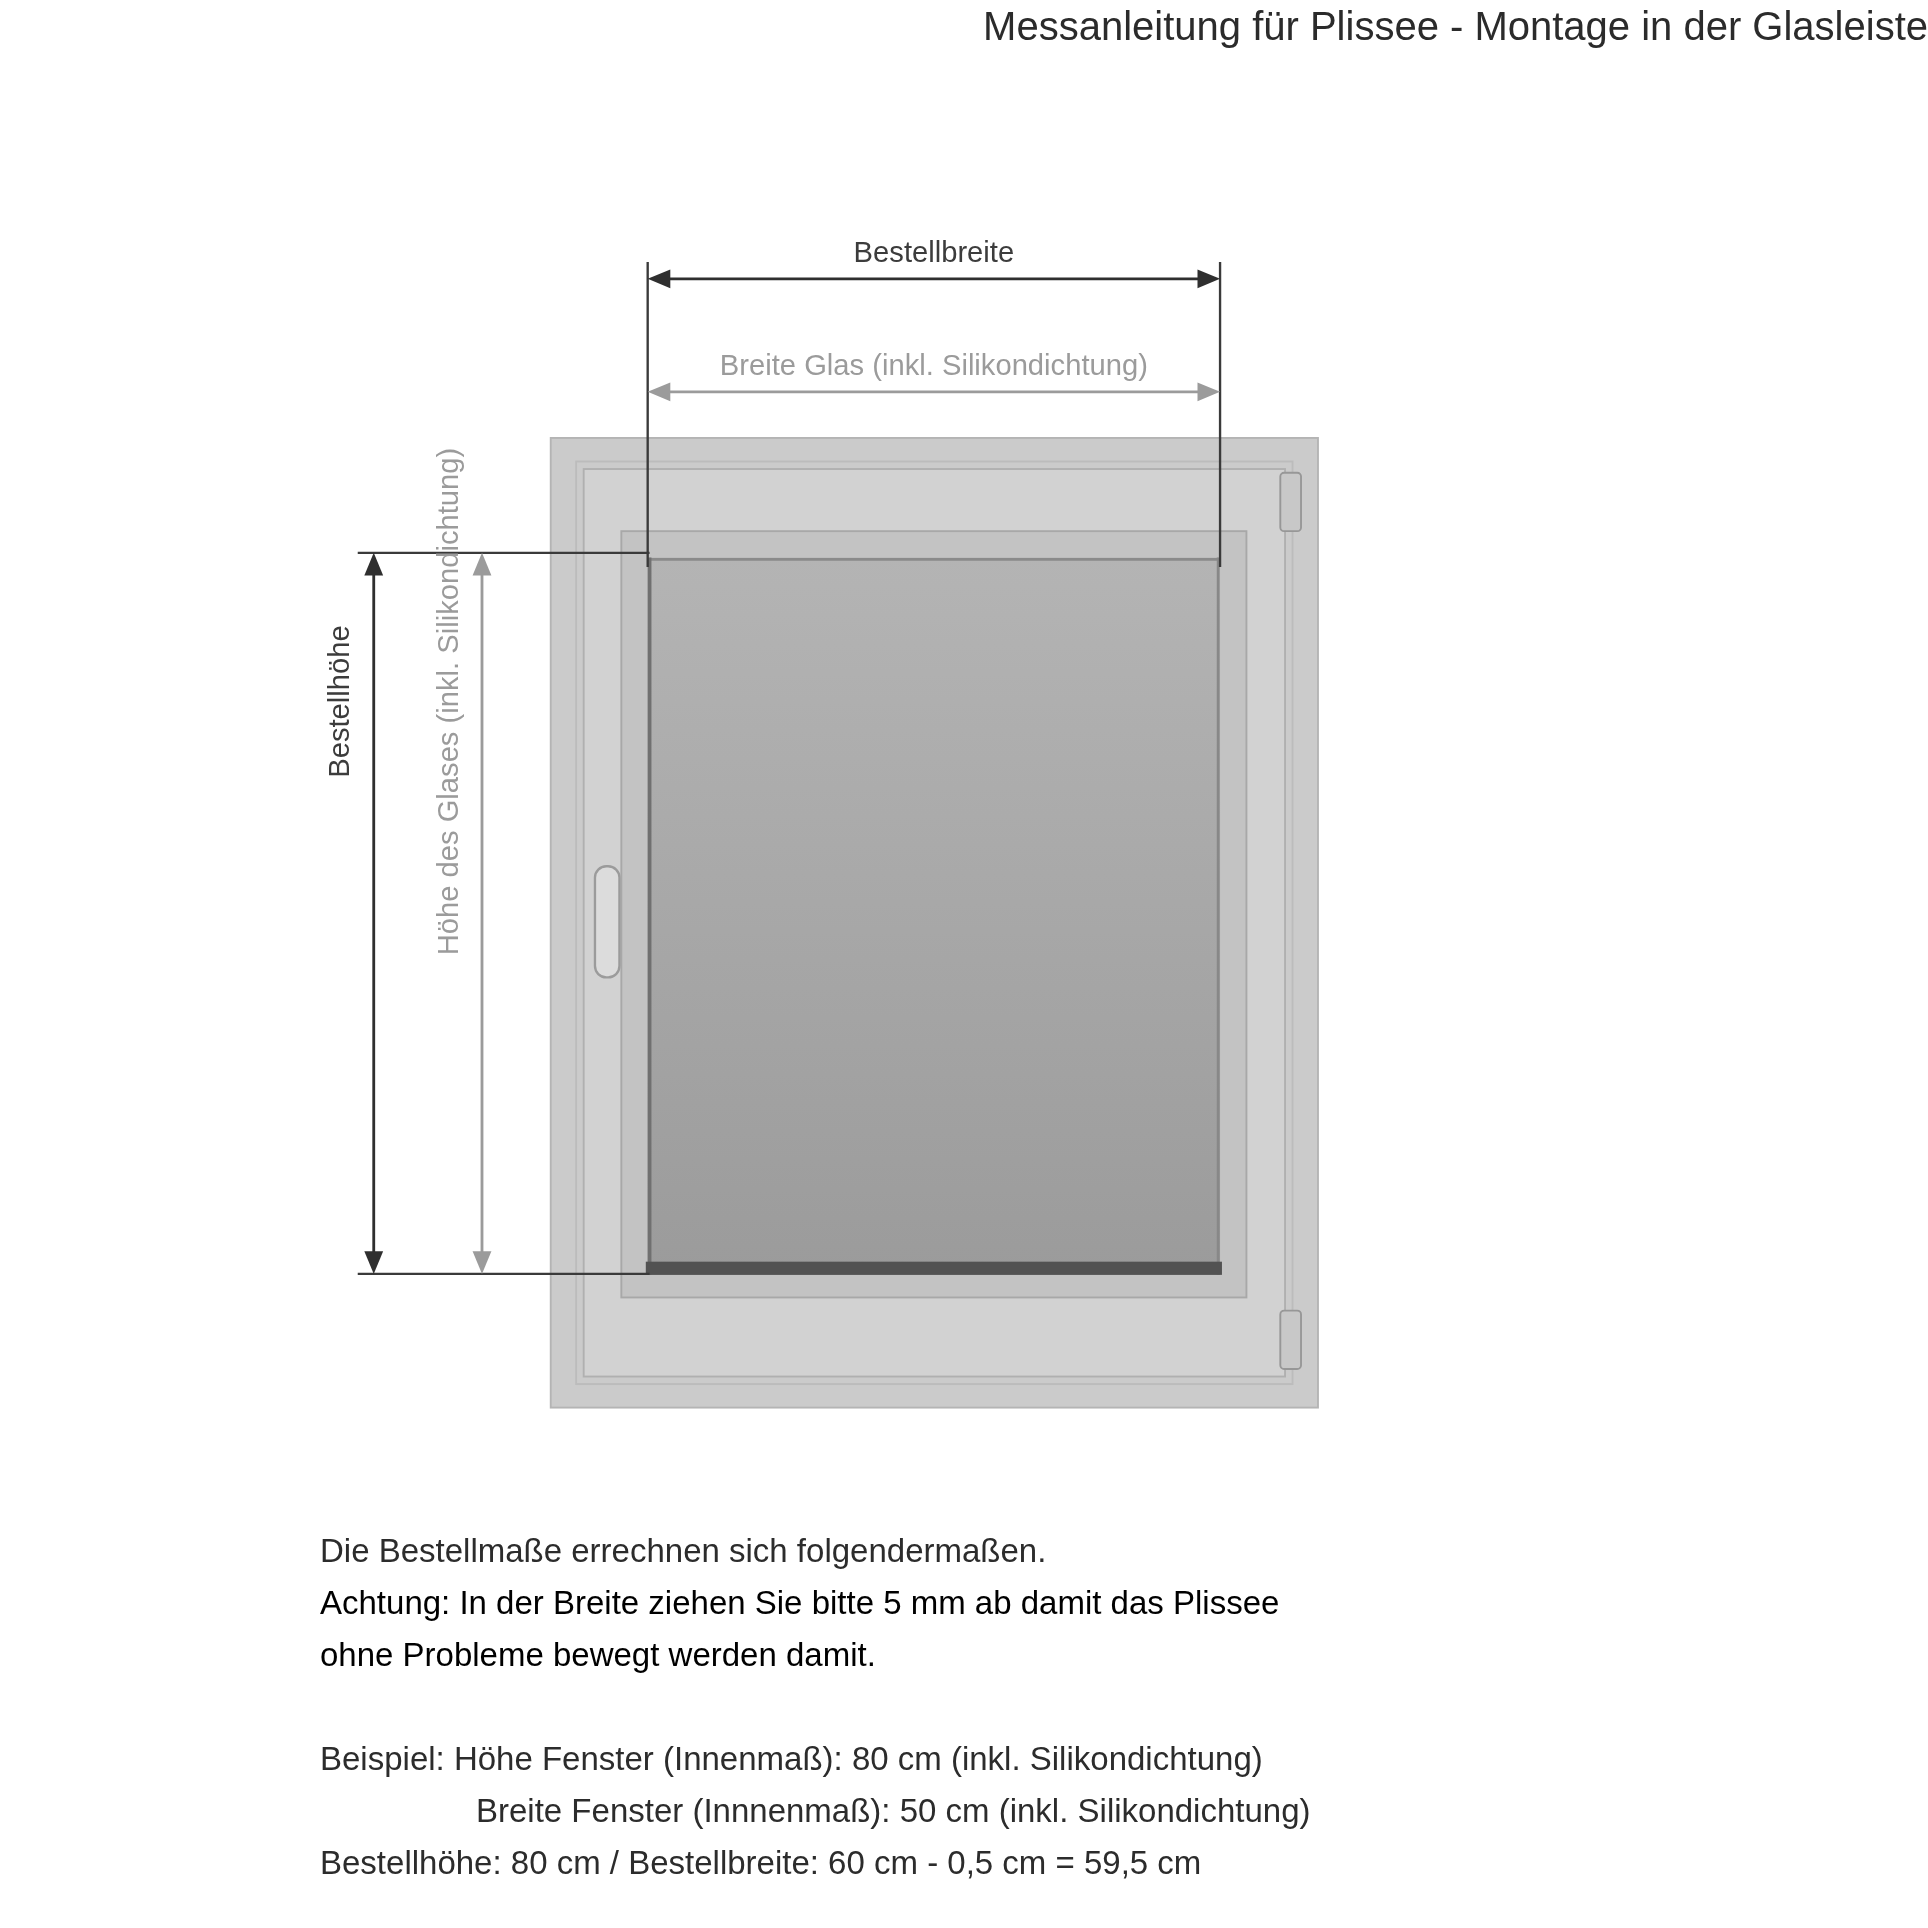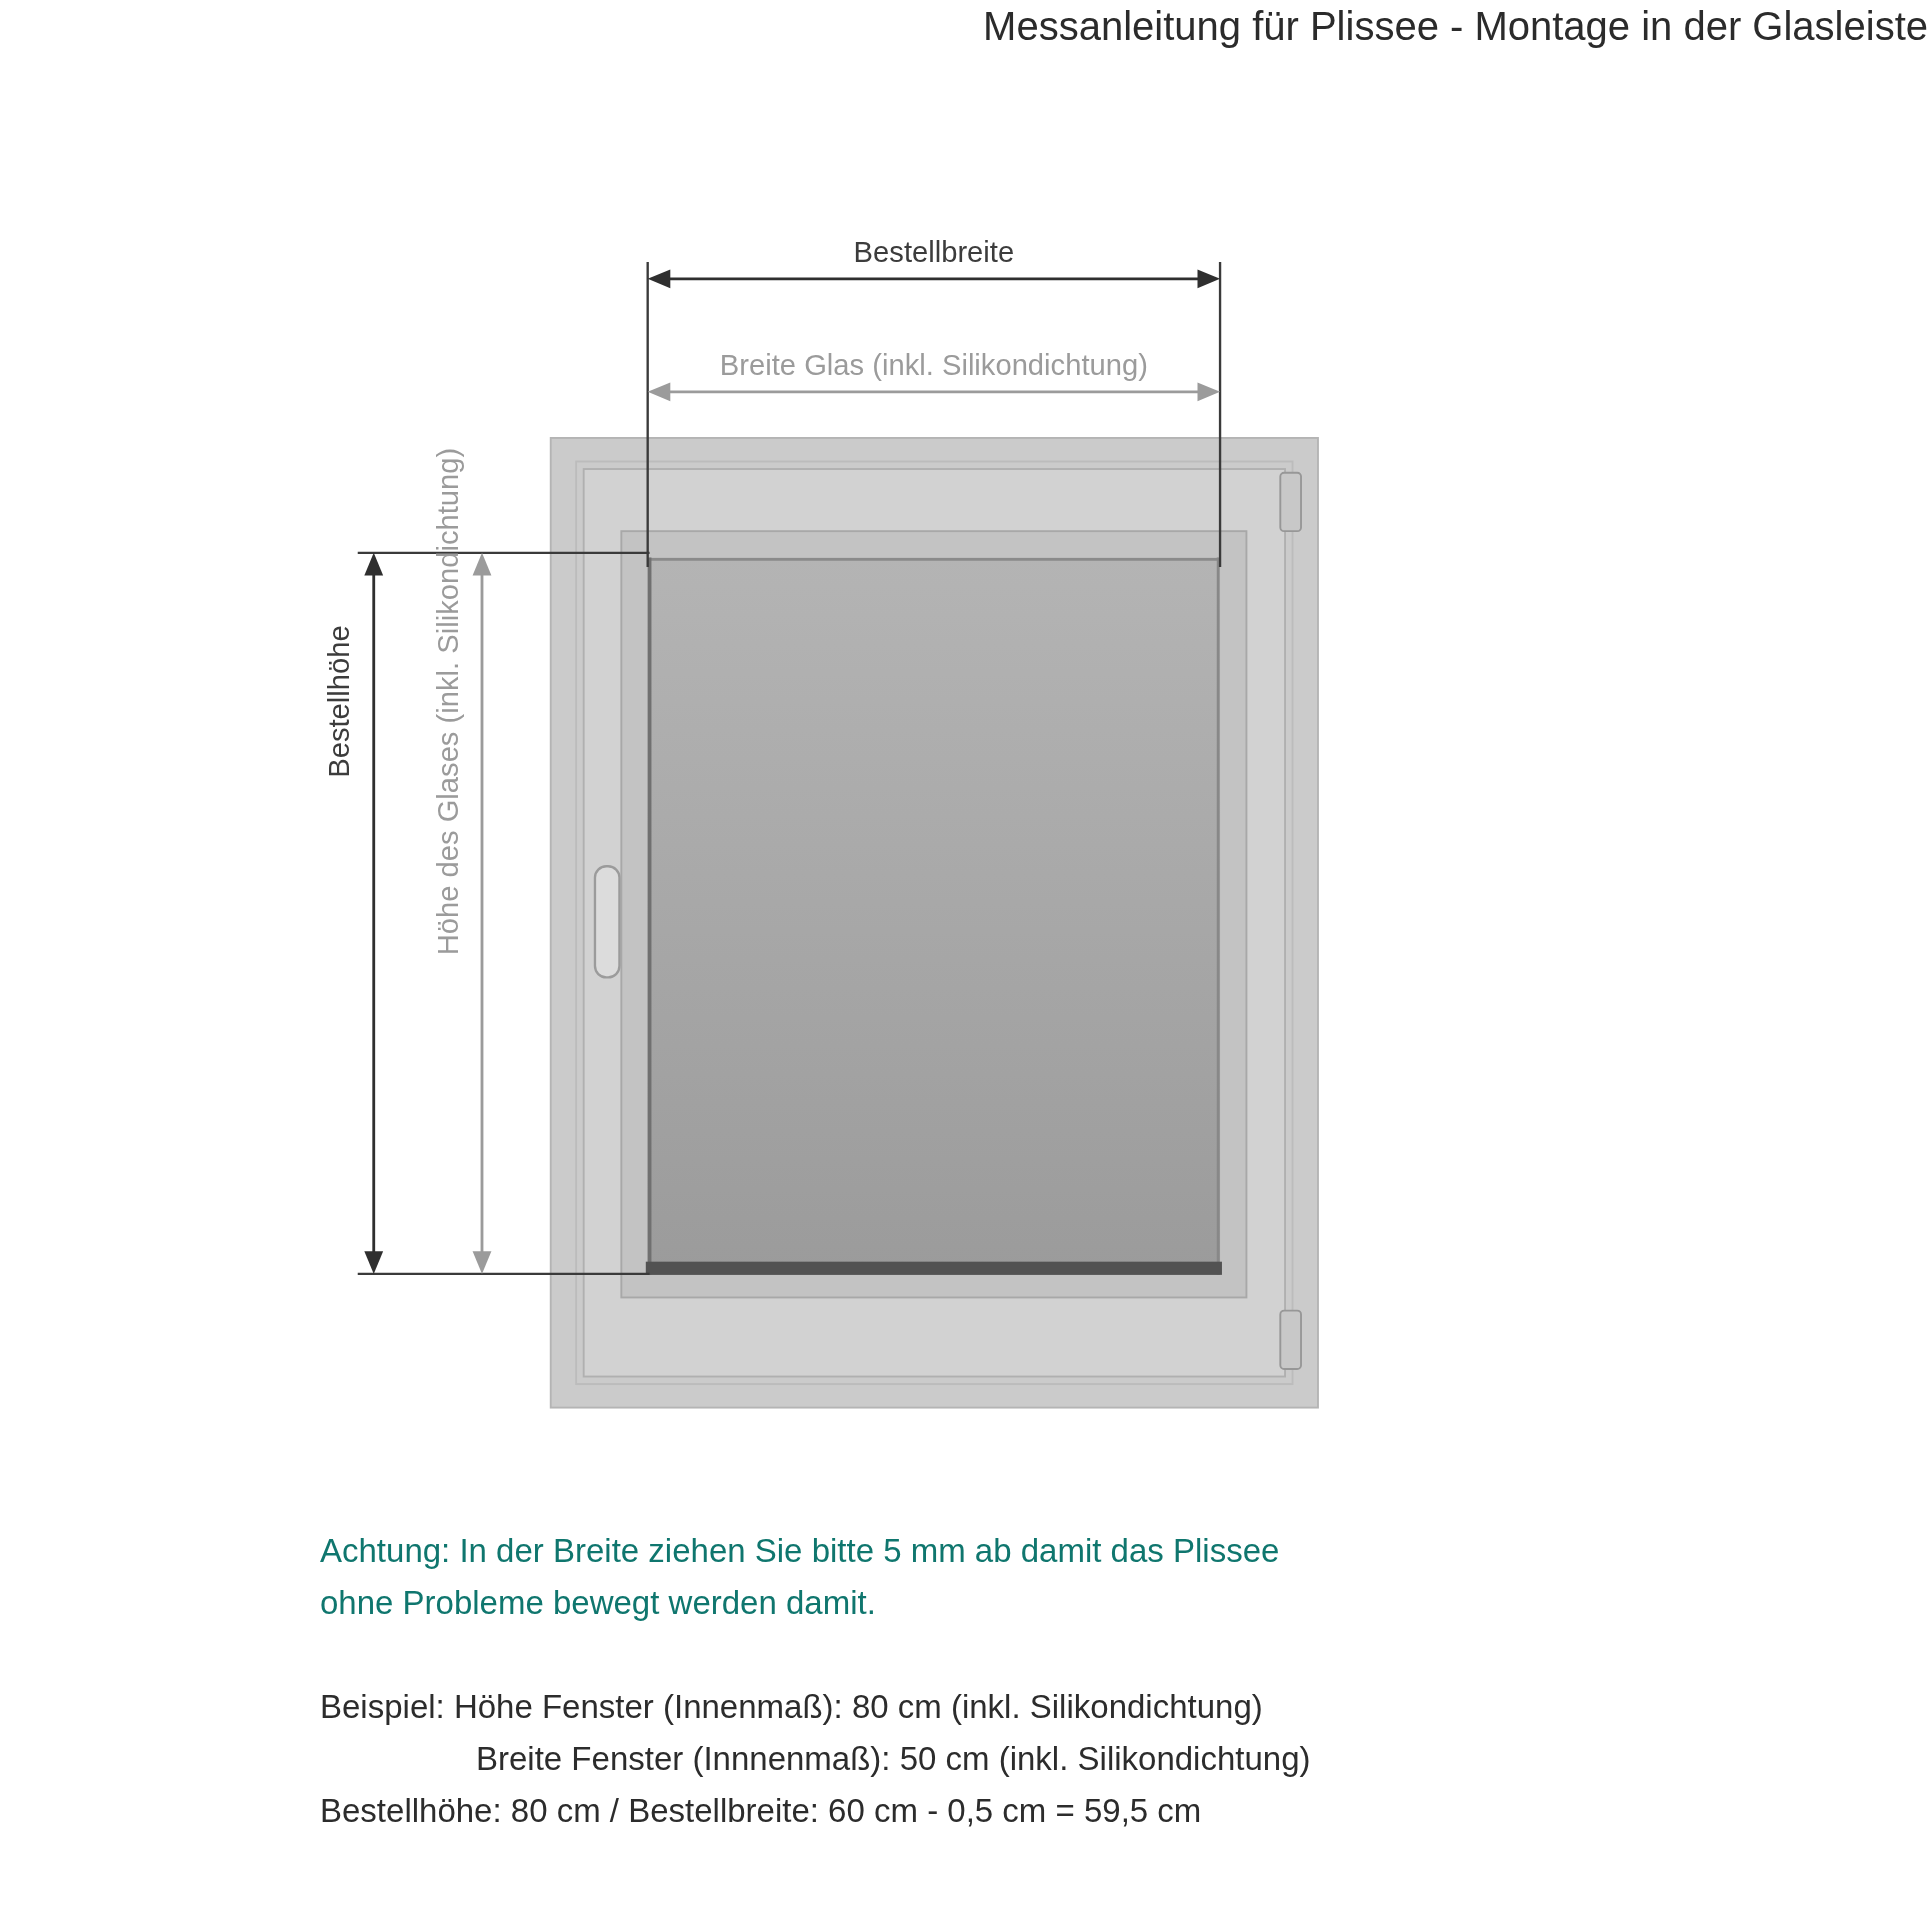--- a/index.html
+++ b/index.html
@@ -37,21 +37,21 @@
   .instructions {
     position: absolute;
     left: 320px;
     top: 1525px;
     width: 1469px;
     font-size: 33px;
     line-height: 52px;
     color: #2c2c2c;
   }
   .instructions .warning {
-    color: #0f766e;
+    color: #000000;
   }
   .instructions .gap {
     height: 52px;
   }
   .example-indent {
     padding-left: 156px;
   }
 </style>
 </head>
 <body>
@@ -114,20 +114,21 @@
       <polygon points="512,1353 502,1329 522,1329" fill="#9b9b9b"></polygon>
     </g>
 
     <text x="992" y="278" text-anchor="middle" fill="#3c3c3c">Bestellbreite</text>
     <text x="992" y="398" text-anchor="middle" fill="#9b9b9b">Breite Glas (inkl. Silikondichtung)</text>
     <text x="371" y="745" text-anchor="middle" transform="rotate(-90 371 745)" fill="#3c3c3c">Bestellhöhe</text>
     <text x="487" y="745" text-anchor="middle" transform="rotate(-90 487 745)" fill="#9b9b9b">Höhe des Glases (inkl. Silikondichtung)</text>
   </svg>
 
   <div class="instructions">
+    <div>Die Bestellmaße errechnen sich folgendermaßen.</div>
     <div class="warning">Achtung: In der Breite ziehen Sie bitte 5 mm ab damit das Plissee</div>
     <div class="warning">ohne Probleme bewegt werden damit.</div>
     <div class="gap"></div>
     <div>Beispiel: Höhe Fenster (Innenmaß): 80 cm (inkl. Silikondichtung)</div>
     <div class="example-indent">Breite Fenster (Innnenmaß): 50 cm  (inkl. Silikondichtung)</div>
     <div>Bestellhöhe: 80 cm / Bestellbreite: 60 cm  - 0,5 cm = 59,5 cm</div>
   </div>
 
 </div>
 

